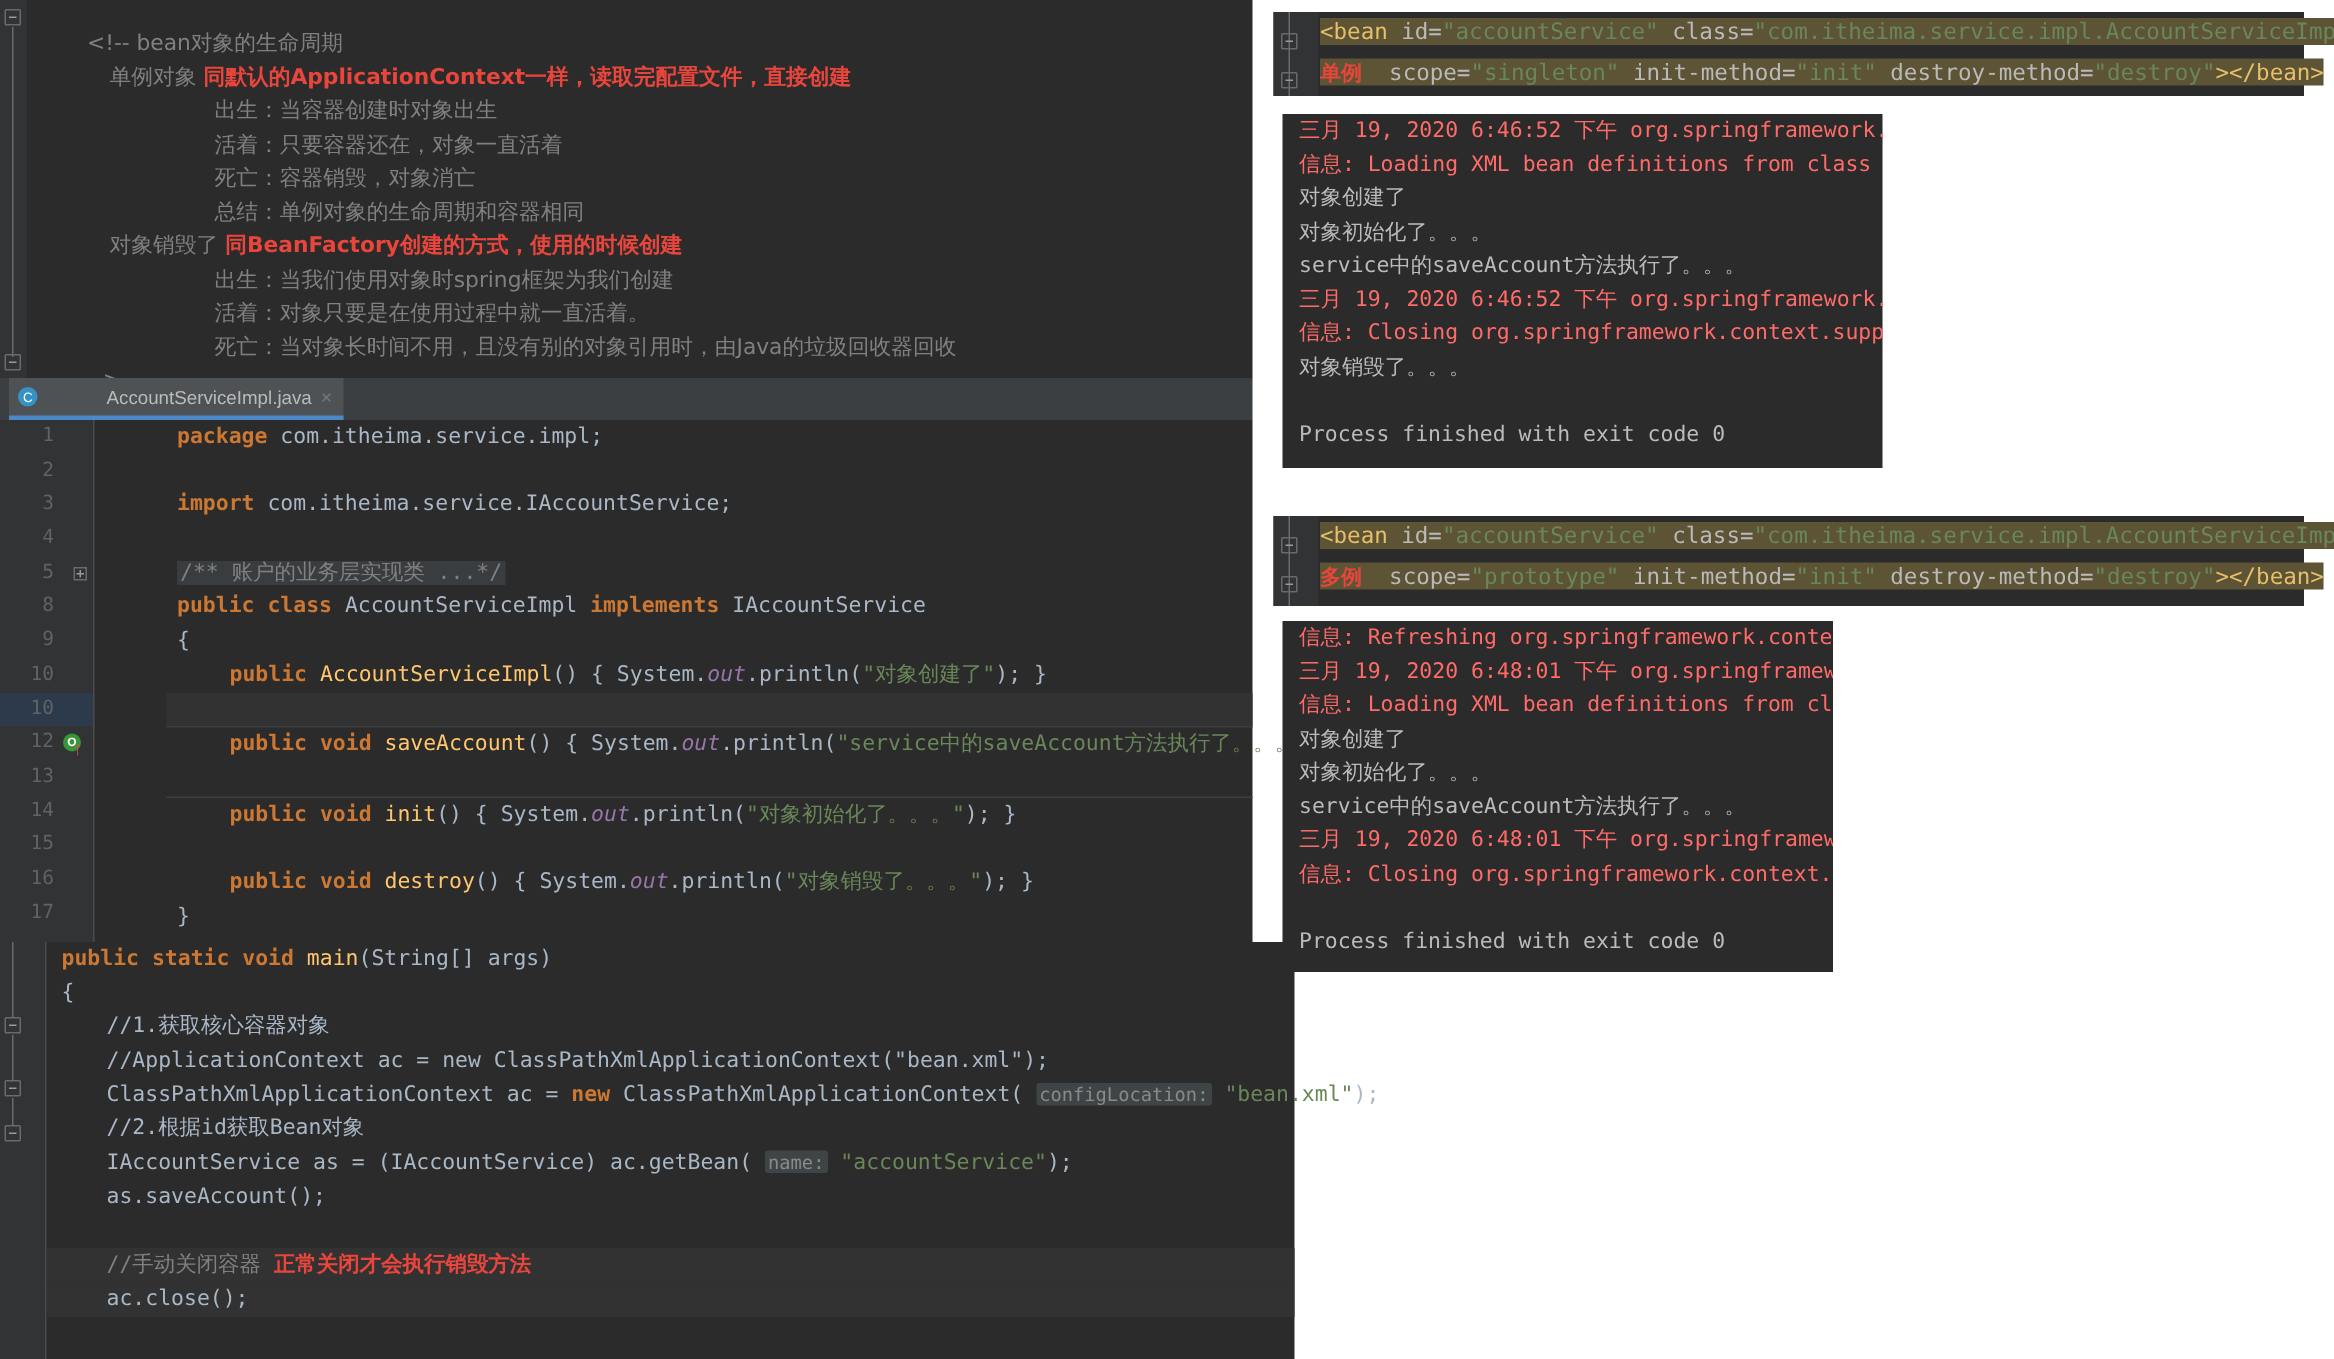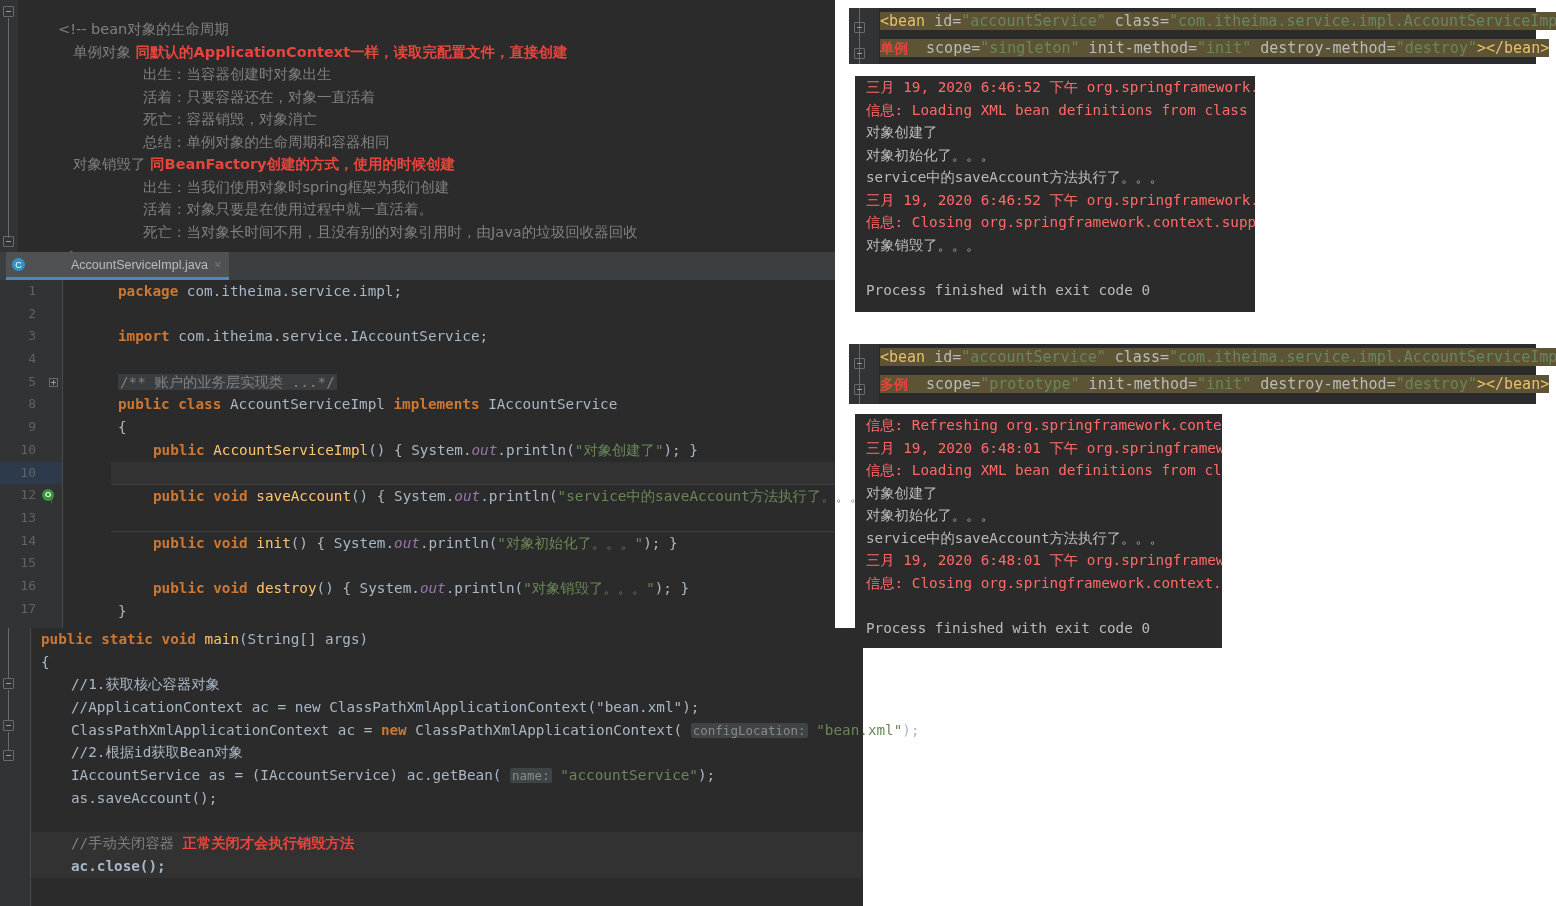--- a/index.html
+++ b/index.html
@@ -239,21 +239,21 @@
     <div class="mline" style="padding-left:10px;"><span class="kw">public</span> <span class="kw">static</span> <span class="kw">void</span> <span class="mth">main</span><span>(String[] args)</span></div>
     <div class="mline" style="padding-left:10px;">{</div>
     <div class="mline cmt" style="padding-left:40px;">//1.获取核心容器对象</div>
     <div class="mline cmt" style="padding-left:40px;">//ApplicationContext ac = new ClassPathXmlApplicationContext("bean.xml");</div>
     <div class="mline" style="padding-left:40px;"><span>ClassPathXmlApplicationContext ac = </span><span class="kw">new</span><span> ClassPathXmlApplicationContext( </span><span class="hint">configLocation:</span> <span class="str">"bean.xml"</span><span>);</span></div>
     <div class="mline cmt" style="padding-left:40px;">//2.根据id获取Bean对象</div>
     <div class="mline" style="padding-left:40px;"><span>IAccountService as = (IAccountService) ac.getBean( </span><span class="hint">name:</span> <span class="str">"accountService"</span><span>);</span></div>
     <div class="mline" style="padding-left:40px;">as.saveAccount();</div>
     <div class="mline"></div>
     <div class="mline mhl" style="padding-left:40px;"><span class="cmt">//手动关闭容器</span> <span class="red">正常关闭才会执行销毁方法</span></div>
-    <div class="mline mhl" style="padding-left:40px;font-weight:bold;">ac.close();</div>
+    <div class="mline mhl" style="padding-left:40px;">ac.close();</div>
   </div>
 </div>
 
 <div class="panel xmlsnip" id="xml-singleton">
   <div class="xgutter">
     <div class="foldline" style="left:10px;top:0;height:56px;"></div>
     <div class="fold" style="left:5px;top:14px;"></div>
     <div class="fold" style="left:5px;top:40px;"></div>
   </div>
   <div class="xbody">

